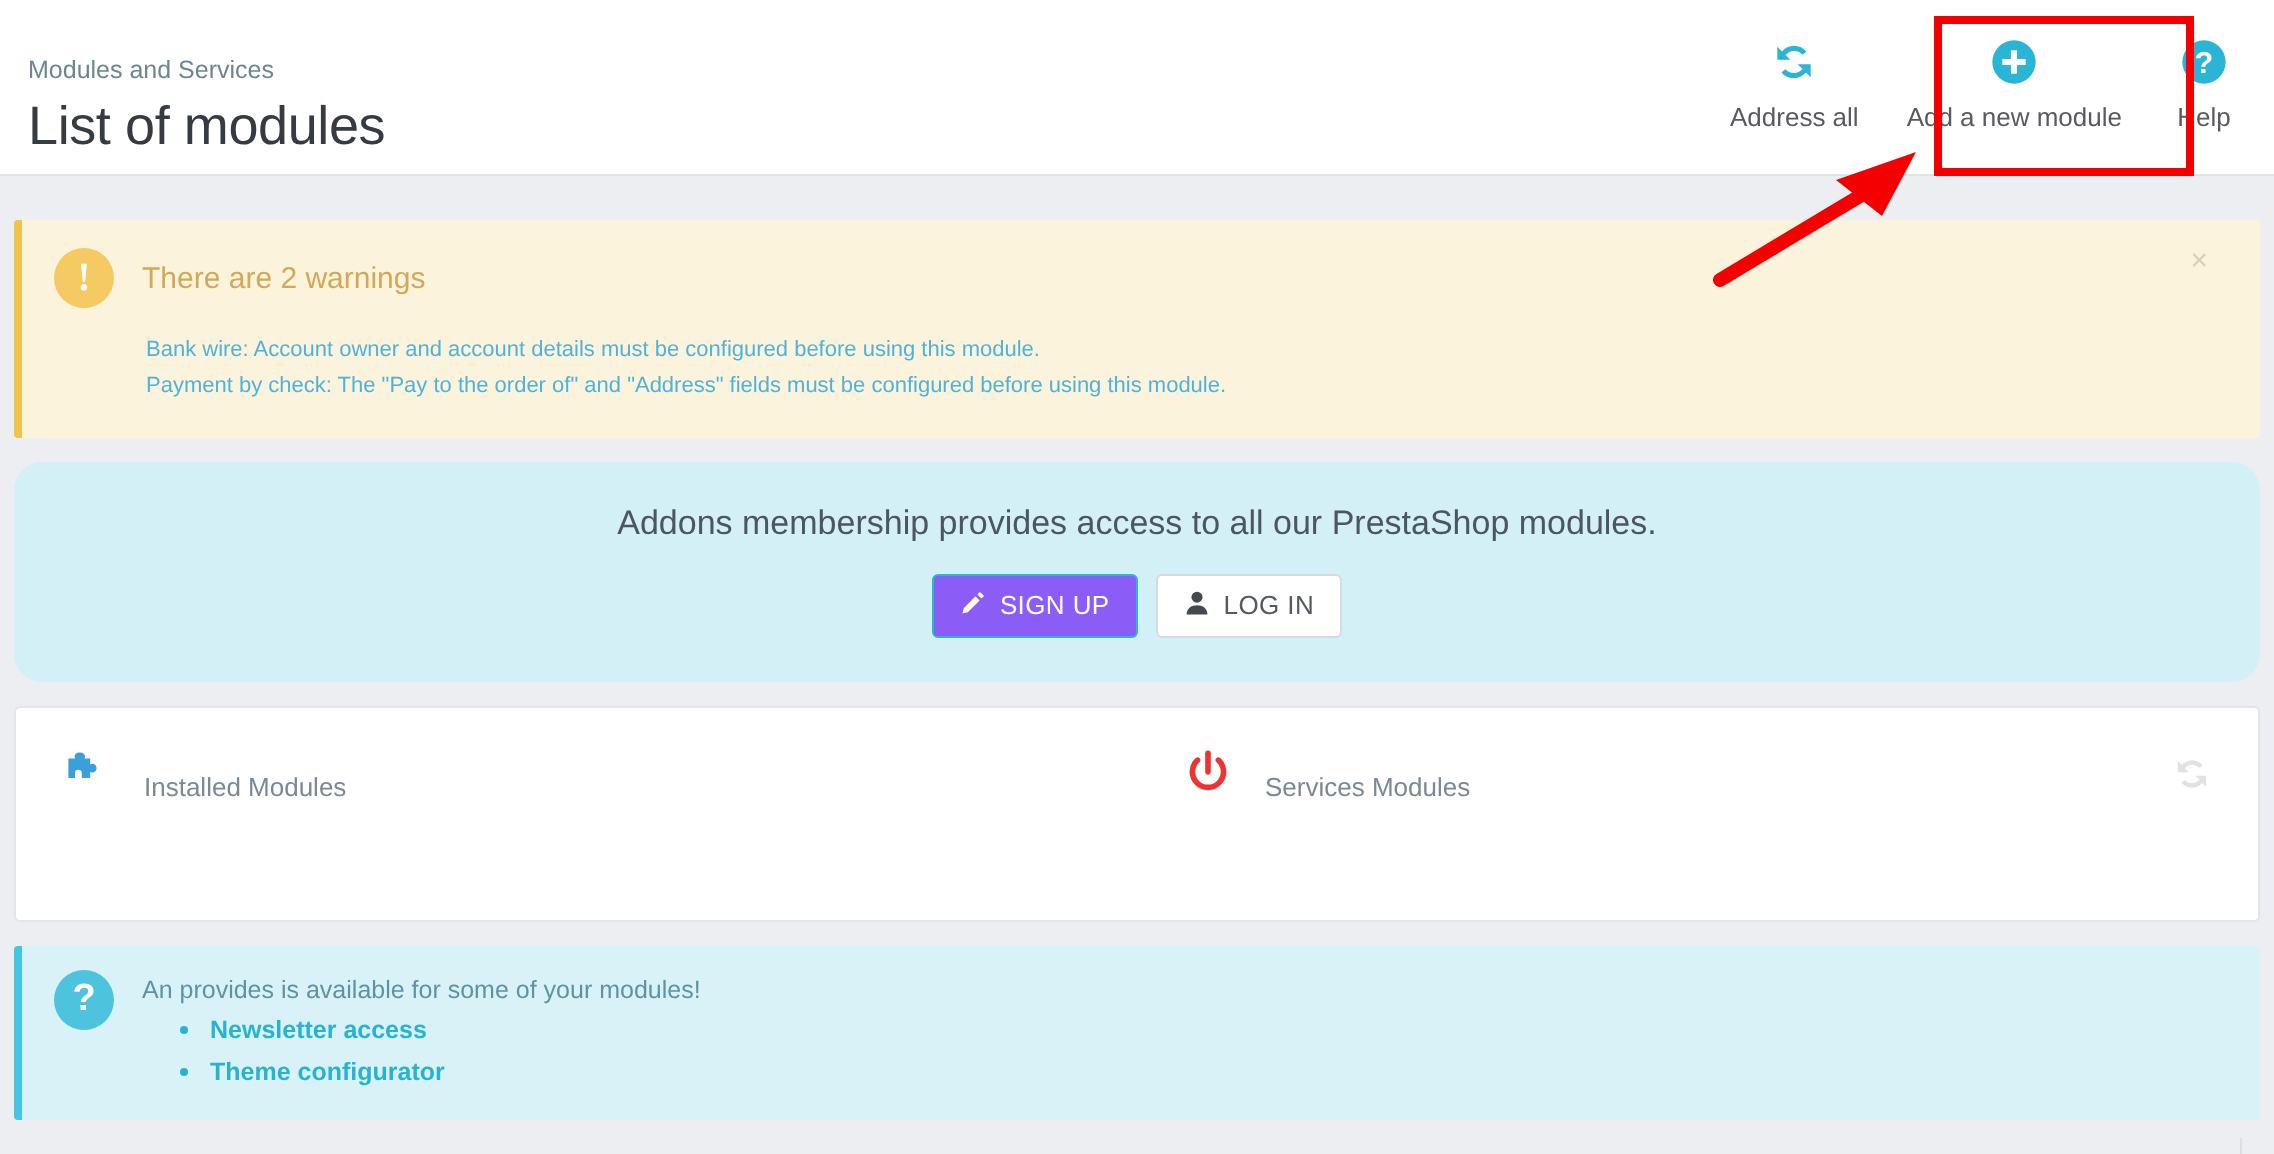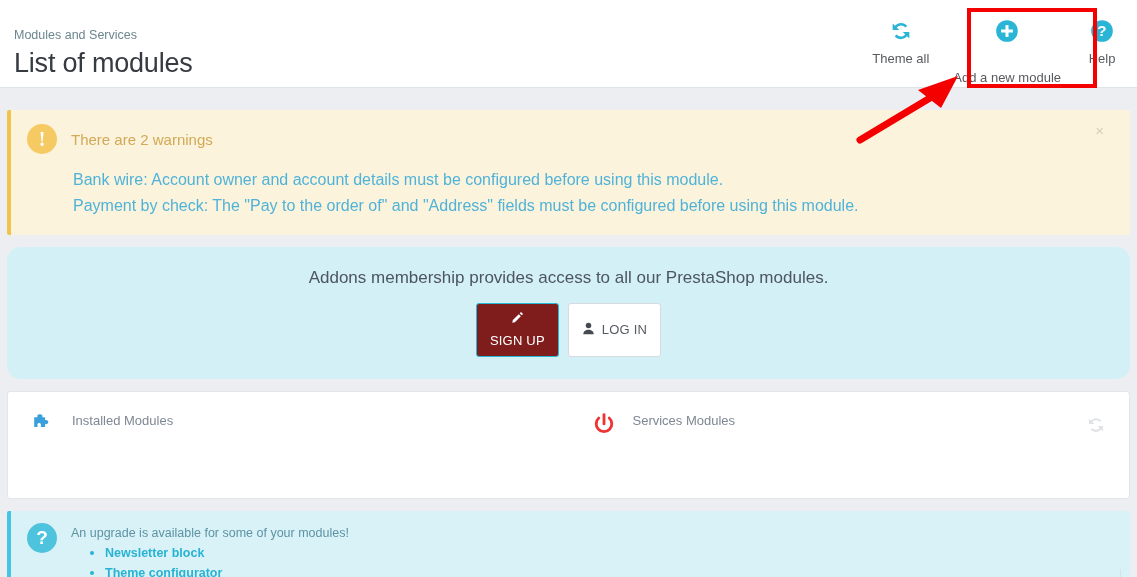--- a/index.html
+++ b/index.html
@@ -56,21 +56,21 @@
     border: none;
     min-width: 54px;
   }
   .toolbar-btn .tb-icon { height: 30px; display: flex; align-items: center; justify-content: center; }
   .toolbar-btn .tb-label {
     font-size: 13px;
     color: #585a5e;
     margin-top: 5px;
     white-space: nowrap;
   }
-  #tb-add { padding-left: 14px; padding-right: 14px; gap: 19px; }
+  #tb-add { padding-left: 14px; padding-right: 14px; }
 
   
   .annot-box {
     position: absolute;
     left: 967px;
     top: 8px;
     width: 130px;
     height: 80px;
     border: 4px solid #f50000;
     pointer-events: none;
@@ -118,21 +118,21 @@
     margin-top: -1px;
   }
   .alert-title {
     margin-left: 14px;
     font-size: 15px;
     color: #d2a956;
     font-weight: 400;
   }
   .alert-body {
     margin: 13px 0 0 46px;
-    font-size: 16px;
+    font-size: 11px;
     line-height: 1.62;
   }
   .alert-body div { color: #4fb3d9; }
   .alert-close {
     position: absolute;
     right: 22px;
     top: 9px;
     font-size: 15px;
     color: #d8cfb8;
     cursor: pointer;
@@ -172,38 +172,38 @@
     font-size: 13px;
     padding: 7px 13px;
     display: inline-flex;
     align-items: center;
     gap: 7px;
     cursor: pointer;
     border: 1px solid transparent;
     line-height: 1.1;
     letter-spacing: 0.2px;
   }
-  .btn-primary { background: #7f1d1d; color: #ffffff; border-color: #25b9d7; flex-direction: column; }
+  .btn-primary { background: #8b5cf6; color: #ffffff; border-color: #25b9d7; }
   .btn-default { background: #ffffff; color: #555a60; border-color: #d6dbdf; }
 
   
   .stats {
     margin: 12px 7px 0 7px;
     background: #ffffff;
     border: 1px solid #e2e6ea;
     border-radius: 3px;
     height: 108px;
     display: flex;
     align-items: flex-start;
     padding: 20px 0 0 0;
     position: relative;
   }
   .stat {
     display: flex;
-    align-items: flex-start;
+    align-items: flex-end;
     padding-left: 20px;
     flex: 1 1 0;
   }
   .stat .st-icon {
     width: 30px;
     height: 28px;
     flex: none;
     display: flex;
     align-items: flex-start;
     justify-content: center;
@@ -285,21 +285,21 @@
 
   <div class="toolbar">
 
     <button class="toolbar-btn" id="tb-update">
       <span class="tb-icon">
         <svg width="26" height="26" viewBox="0 0 24 24" fill="#2ab5d6">
           <path d="M12 4.5c-2.2 0-4.2 1-5.5 2.6L4.3 5V11h6L8.1 8.8C9.1 7.6 10.5 6.9 12 6.9c1.6 0 3 .7 4 1.8l1.8-1.5C16.4 5.5 14.3 4.5 12 4.5z"></path>
           <path d="M12 19.5c2.2 0 4.2-1 5.5-2.6L19.7 19v-6h-6l2.2 2.2c-1 1.2-2.4 1.9-3.9 1.9-1.6 0-3-.7-4-1.8l-1.8 1.5c1.4 1.7 3.5 2.7 5.8 2.7z"></path>
         </svg>
       </span>
-      <span class="tb-label">Theme all</span>
+      <span class="tb-label">Address all</span>
     </button>
 
     <button class="toolbar-btn" id="tb-add">
       <span class="tb-icon">
         <svg width="26" height="26" viewBox="0 0 24 24">
           <circle cx="12" cy="12" r="10" fill="#2ab5d6"></circle>
           <rect x="10.6" y="6.6" width="2.8" height="10.8" fill="#ffffff"></rect>
           <rect x="6.6" y="10.6" width="10.8" height="2.8" fill="#ffffff"></rect>
         </svg>
       </span>
@@ -400,24 +400,24 @@
     </svg>
   </span>
 
 </div>
 
 <div class="alert-info">
   <span class="icon-circle info">
     <span class="qm">?</span>
   </span>
   <div class="info-body">
-    <div class="info-title">An upgrade is available for some of your modules!</div>
+    <div class="info-title">An provides is available for some of your modules!</div>
     <ul class="info-list">
       <li>
-        <a>Newsletter block</a>
+        <a>Newsletter access</a>
       </li>
       <li>
         <a>Theme configurator</a>
       </li>
     </ul>
   </div>
 </div>
 
 <div class="bottom-divider"></div>
 

